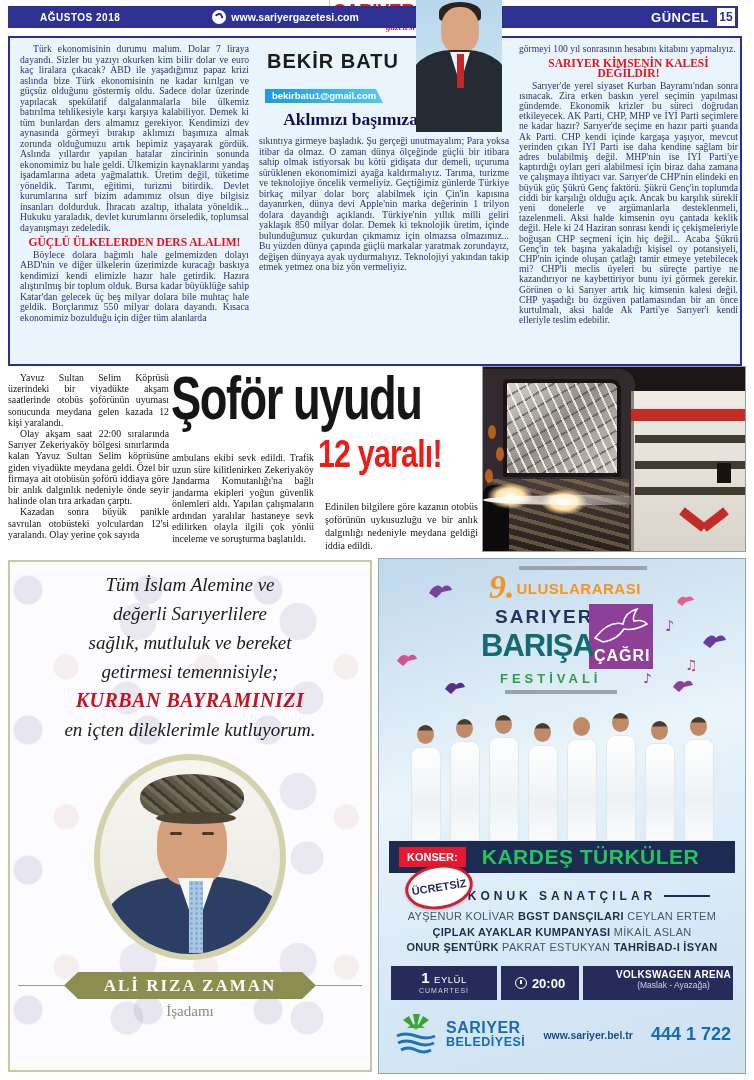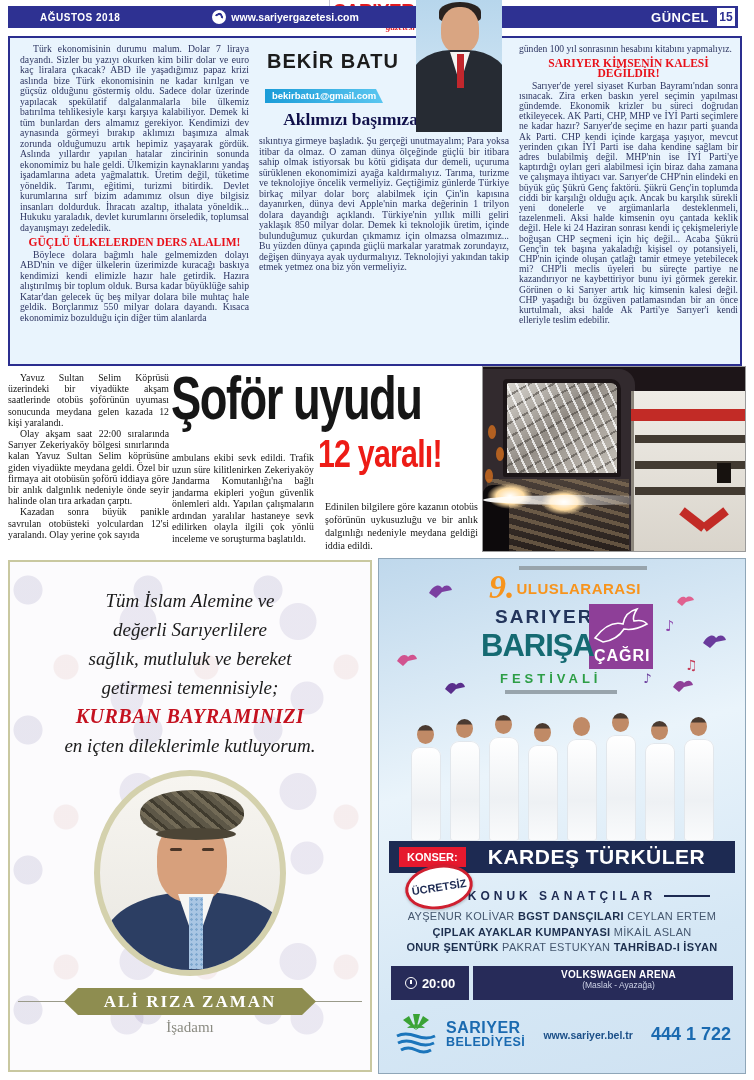--- a/index.html
+++ b/index.html
@@ -107,21 +107,21 @@
 
   
   .greet { position:absolute; left:8px; top:560px; width:364px; height:512px;
            border:2px solid #c9c8a0; text-align:center; overflow:hidden;
            background-color:#fcfbfd;
            background-image:radial-gradient(circle at 15% 20%,rgba(108,96,160,.14) 0 14px,transparent 15px),
              radial-gradient(circle at 80% 35%,rgba(108,96,160,.12) 0 18px,transparent 19px),
              radial-gradient(circle at 40% 70%,rgba(196,120,110,.10) 0 12px,transparent 13px),
              radial-gradient(circle at 65% 85%,rgba(108,96,160,.12) 0 16px,transparent 17px);
            background-size:120px 140px,160px 170px,140px 150px,180px 160px; }
-  .greet-msg { margin-top:24px; font-style:italic; font-size:19px; line-height:29px; color:#1b1b1b; }
+  .greet-msg { margin-top:8px; font-style:italic; font-size:19px; line-height:29px; color:#1b1b1b; }
   .greet-high { font-weight:bold; color:#c41220; font-size:20px; letter-spacing:.5px; }
   .portrait { width:192px; height:206px; margin:10px auto 0; border-radius:50%;
            border:6px solid #d4d1ad; background:linear-gradient(#f7f5f0,#e9e7e1);
            position:relative; overflow:hidden; }
   .pt-cap { position:absolute; left:40px; top:14px; width:104px; height:46px;
            border-radius:50% 50% 45% 45%;
            background:repeating-linear-gradient(40deg,#5d5747 0 5px,#726a56 5px 9px,#403b2e 9px 12px); }
   .pt-cap::after { content:""; position:absolute; left:16px; bottom:-4px; width:80px; height:12px;
            background:#4c4536; border-radius:50%; }
   .pt-face { position:absolute; left:57px; top:42px; width:70px; height:84px; background:#d7a07c;
@@ -171,22 +171,22 @@
   .fp-head { width:17px; height:19px; border-radius:50%; margin:0 auto;
           background:linear-gradient(#4a3a30 28%,#c08a66 30%); }
   .fp-head.bald { background:#c08a66; }
   .fp-body { width:30px; height:calc(100% - 22px); margin:3px auto 0;
           background:linear-gradient(#ffffff,#eef1f4 60%,#fafbfc);
           border-radius:9px 9px 3px 3px; box-shadow:inset 0 0 0 1px #e2e7ec; }
   .fest-concert { position:relative; margin:0 10px; height:32px; background:#1d2a52;
           display:flex; align-items:center; }
   .fc-label { background:#e6192e; color:#fff; font:900 11px "Liberation Sans",sans-serif;
           padding:4px 8px; margin-left:10px; }
-  .fc-name { color:#ffffff; font:900 21px "Liberation Sans",sans-serif; letter-spacing:.5px;
-          margin-left:22px; }
+  .fc-name { color:#22c55e; font:900 21px "Liberation Sans",sans-serif; letter-spacing:.5px;
+          margin-left:16px; }
   .fest-badge { position:absolute; left:26px; top:306px; width:68px; height:44px; background:#fff;
           border:3px solid #cf2030; border-radius:50%; transform:rotate(-9deg);
           display:flex; align-items:center; justify-content:center;
           font:900 11px "Liberation Sans",sans-serif; color:#1d2a52;
           box-shadow:0 1px 3px rgba(0,0,0,.25); z-index:3; }
   .fest-guests-hdr { margin-top:16px; display:flex; align-items:center; justify-content:center; gap:8px; }
   .fg-line { width:46px; height:2px; background:#1d2a52; }
   .fg-text { font:900 12px "Liberation Sans",sans-serif; color:#1d2a52; letter-spacing:4px; }
   .fest-guests { margin-top:6px; text-align:center; font:11px/15.5px "Liberation Sans",sans-serif;
           color:#44566e; letter-spacing:.3px; }
@@ -247,21 +247,21 @@
     </div>
     <div class="op2">
       <div class="op-author">BEKİR BATU</div>
       <div class="op-email">bekirbatu1@gmail.com</div>
       <div class="op-headline">Aklımızı başımıza alalım!</div>
       <div class="op2-body">
         <p>sıkıntıya girmeye başladık. Şu gerçeği unutmayalım; Para yoksa itibar da olmaz. O zaman dünya ölçeğinde güçlü bir itibara sahip olmak istiyorsak bu kötü gidişata dur demeli, uçuruma sürüklenen ekonomimizi ayağa kaldırmalıyız. Tarıma, turizme ve teknolojiye öncelik vermeliyiz. Geçtiğimiz günlerde Türkiye birkaç milyar dolar borç alabilmek için Çin'in kapısına dayanırken, dünya devi Apple'nin marka değerinin 1 trilyon dolara dayandığı açıklandı. Türkiye'nin yıllık milli geliri yaklaşık 850 milyar dolar. Demek ki teknolojik üretim, içinde bulunduğumuz çukurdan çıkmamız için olmazsa olmazımız... Bu yüzden dünya çapında güçlü markalar yaratmak zorundayız, değişen dünyaya ayak uydurmalıyız. Teknolojiyi yakından takip etmek yetmez ona biz yön vermeliyiz.</p>
       </div>
     </div>
     <div class="op-col op3">
-      <p style="text-indent:0">günden 100 yıl sonrasının hesabını kitabını yapmalıyız.</p>
+      <p style="text-indent:0">görmeyi 100 yıl sonrasının hesabını kitabını yapmalıyız.</p>
       <p class="op-subhead">SARIYER KİMSENİN KALESİ DEĞİLDİR!</p>
       <p>Sarıyer'de yerel siyaset Kurban Bayramı'ndan sonra ısınacak. Zira erken baskın yerel seçimin yapılması gündemde. Ekonomik krizler bu süreci doğrudan etkileyecek. AK Parti, CHP, MHP ve İYİ Parti seçimlere ne kadar hazır? Sarıyer'de seçime en hazır parti şuanda Ak Parti. CHP kendi içinde kargaşa yaşıyor, mevcut yerinden çıkan İYİ Parti ise daha kendine sağlam bir adres bulabilmiş değil. MHP'nin ise İYİ Parti'ye kaptırdığı oyları geri alabilmesi için biraz daha zamana ve çalışmaya ihtiyacı var. Sarıyer'de CHP'nin elindeki en büyük güç Şükrü Genç faktörü. Şükrü Genç'in toplumda ciddi bir karşılığı olduğu açık. Ancak bu karşılık sürekli yeni donelerle ve argümanlarla desteklenmeli, tazelenmeli. Aksi halde kimsenin oyu çantada keklik değil. Hele ki 24 Haziran sonrası kendi iç çekişmeleriyle boğuşan CHP seçmeni için hiç değil... Acaba Şükrü Genç'in tek başına yakaladığı kişisel oy potansiyeli, CHP'nin içinde oluşan çatlağı tamir etmeye yetebilecek mi? CHP'li meclis üyeleri bu süreçte partiye ne kazandırıyor ne kaybettiriyor bunu iyi görmek gerekir. Görünen o ki Sarıyer artık hiç kimsenin kalesi değil. CHP yaşadığı bu özgüven patlamasından bir an önce kurtulmalı, aksi halde Ak Parti'ye Sarıyer'i kendi elleriyle teslim edebilir.</p>
     </div>
   </div>
 
   <div class="news-col1">
     <p>Yavuz Sultan Selim Köprüsü üzerindeki bir viyadükte akşam saatlerinde otobüs şoförünün uyuması sonucunda meydana gelen kazada 12 kişi yaralandı.</p>
     <p>Olay akşam saat 22:00 sıralarında Sarıyer Zekeriyaköy bölgesi sınırlarında kalan Yavuz Sultan Selim köprüsüne giden viyadükte meydana geldi. Özel bir firmaya ait otobüsün şoförü iddiaya göre bir anlık dalgınlık nedeniyle önde seyir halinde olan tıra arkadan çarptı.</p>
     <p>Kazadan sonra büyük panikle savrulan otobüsteki yolculardan 12'si yaralandı. Olay yerine çok sayıda</p>
   </div>
@@ -410,20 +410,25 @@
         <span>MİKAİL ASLAN</span>
       </div>
       <div>
         <span class="gb">ONUR ŞENTÜRK</span>
         <span>PAKRAT ESTUKYAN</span>
         <span class="gb">TAHRİBAD-I İSYAN</span>
       </div>
     </div>
 
     <div class="fest-info">
+      <div class="fi fi1">
+        <div><span class="fi-day">1</span>
+             <span class="fi-month">EYLÜL</span></div>
+        <div class="fi-week">CUMARTESİ</div>
+      </div>
       <div class="fi fi2">
         <span class="clock-icon"></span>
         <span class="fi-time">20:00</span>
       </div>
       <div class="fi fi3">
         <div class="fi-venue">VOLKSWAGEN ARENA</div>
         <div class="fi-venue2">(Maslak - Ayazağa)</div>
       </div>
     </div>
 

